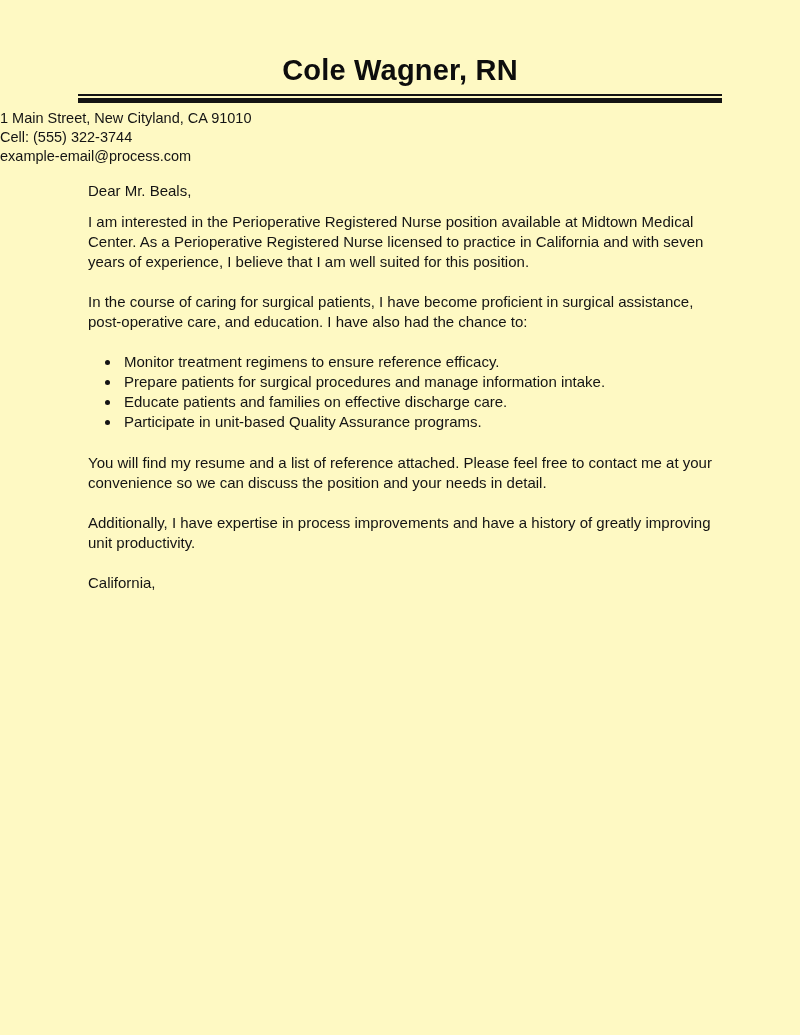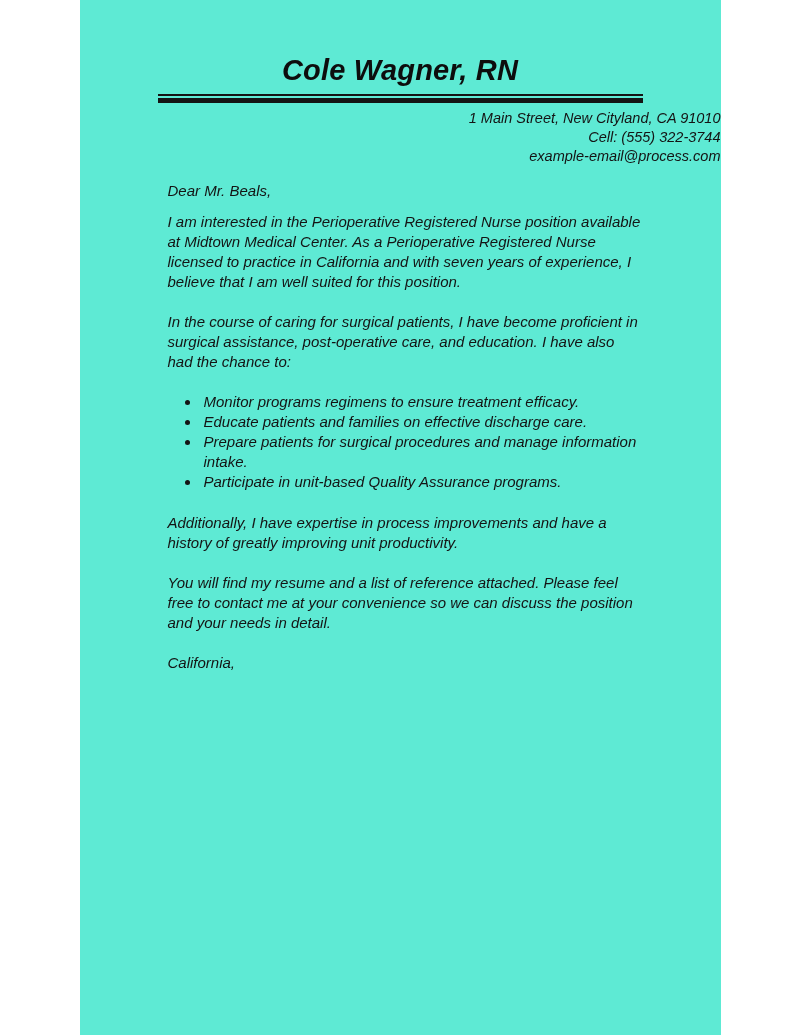--- a/index.html
+++ b/index.html
@@ -3,45 +3,44 @@
 <meta charset="utf-8">
 <style>
   * { margin: 0; padding: 0; box-sizing: border-box; }
   html, body { background: #ffffff; }
   body {
     font-family: "Liberation Sans", "DejaVu Sans", sans-serif;
     color: #111111;
   }
   .page {
     position: relative;
-    width: 641px;
+    width: 800px;
     height: 1035px;
     margin: 0 auto;
-    background: #5eead4;
+    background: #fef9c3;
     overflow: hidden;
-    font-style: italic;
   }
   .header-name {
     padding-top: 54px;
     text-align: center;
     font-size: 29px;
     font-weight: 700;
     letter-spacing: 0.2px;
     color: #0d0d0d;
   }
   .header-rule {
     margin: 7px 78px 0 78px;
     height: 0;
     border-top: 2px solid #141414;
     border-bottom: 5px solid #141414;
     padding-top: 2px;
   }
   .contact-block {
     margin-top: 6px;
-    text-align: right;
+    text-align: left;
     font-size: 14.5px;
     line-height: 19px;
     color: #141414;
   }
   .letter-body {
     margin: 15px 78px 0 80px;
     font-size: 15px;
     line-height: 20px;
     color: #141414;
   }
@@ -86,27 +85,27 @@
 
   <div class="letter-body">
 
     <p class="salutation">Dear Mr. Beals,</p>
 
     <p>I am interested in the Perioperative Registered Nurse position available at Midtown Medical Center. As a Perioperative Registered Nurse licensed to practice in California and with seven years of experience, I believe that I am well suited for this position.</p>
 
     <p>In the course of caring for surgical patients, I have become proficient in surgical assistance, post-operative care, and education. I have also had the chance to:</p>
 
     <ul class="skills-list">
-      <li>Monitor programs regimens to ensure treatment efficacy.</li>
+      <li>Monitor treatment regimens to ensure reference efficacy.</li>
+      <li>Prepare patients for surgical procedures and manage information intake.</li>
       <li>Educate patients and families on effective discharge care.</li>
-      <li>Prepare patients for surgical procedures and manage information intake.</li>
       <li>Participate in unit-based Quality Assurance programs.</li>
     </ul>
 
+    <p>You will find my resume and a list of reference attached. Please feel free to contact me at your convenience so we can discuss the position and your needs in detail.</p>
+
     <p>Additionally, I have expertise in process improvements and have a history of greatly improving unit productivity.</p>
-
-    <p>You will find my resume and a list of reference attached. Please feel free to contact me at your convenience so we can discuss the position and your needs in detail.</p>
 
     <p class="signoff">California,</p>
 
 
   </div>
 </div>
 
 </body></html>

